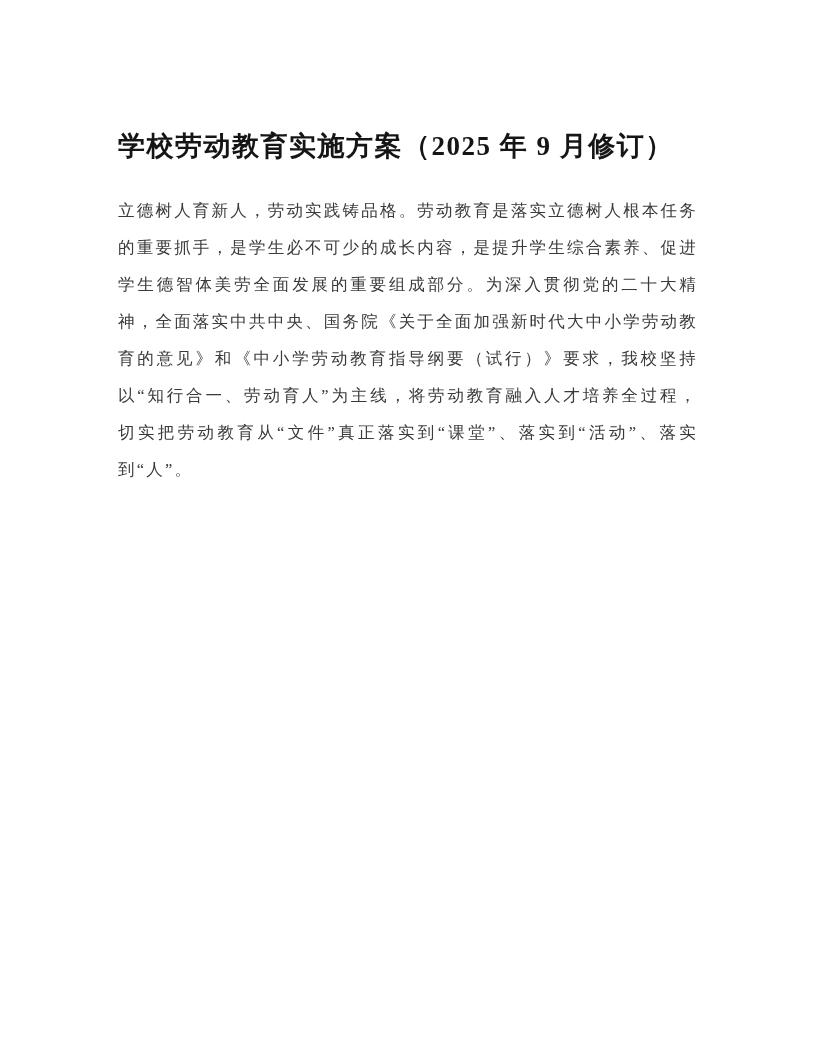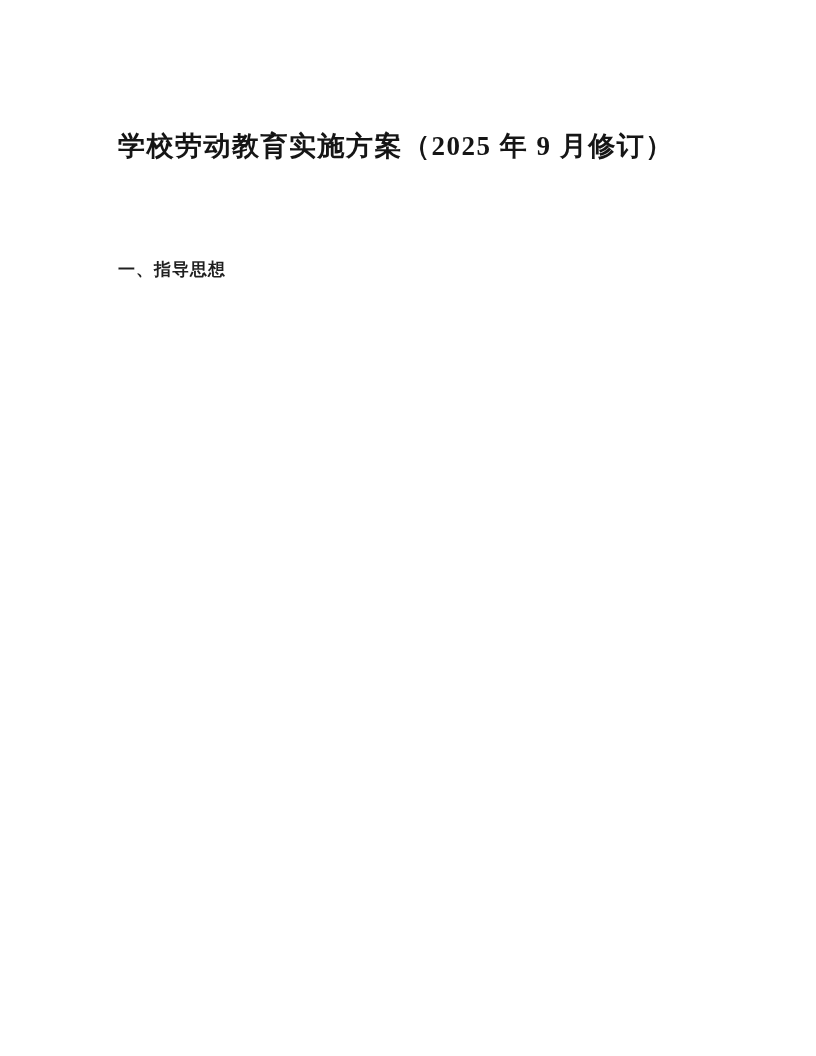--- a/index.html
+++ b/index.html
@@ -52,17 +52,17 @@
 </style>
 </head>
 <body>
 
 <div class="page">
 
   <h1 class="doc-title">
     <span class="title-line">学校劳动教育实施方案（2025 年 9 月修订）</span>
   </h1>
 
-  <h2 class="section-heading">一、指导思想</h2>
 
+  <p class="para">立德树人育新人，劳动实践铸品格。劳动教育是落实立德树人根本任务的重要抓手，是学生必不可少的成长内容，是提升学生综合素养、促进学生德智体美劳全面发展的重要组成部分。为深入贯彻党的二十大精神，全面落实中共中央、国务院《关于全面加强新时代大中小学劳动教育的意见》和《中小学劳动教育指导纲要（试行）》要求，我校坚持以“知行合一、劳动育人”为主线，将劳动教育融入人才培养全过程，切实把劳动教育从“文件”真正落实到“课堂”、落实到“活动”、落实到“人”。</p>
 
 
 </div>
 
 </body></html>

